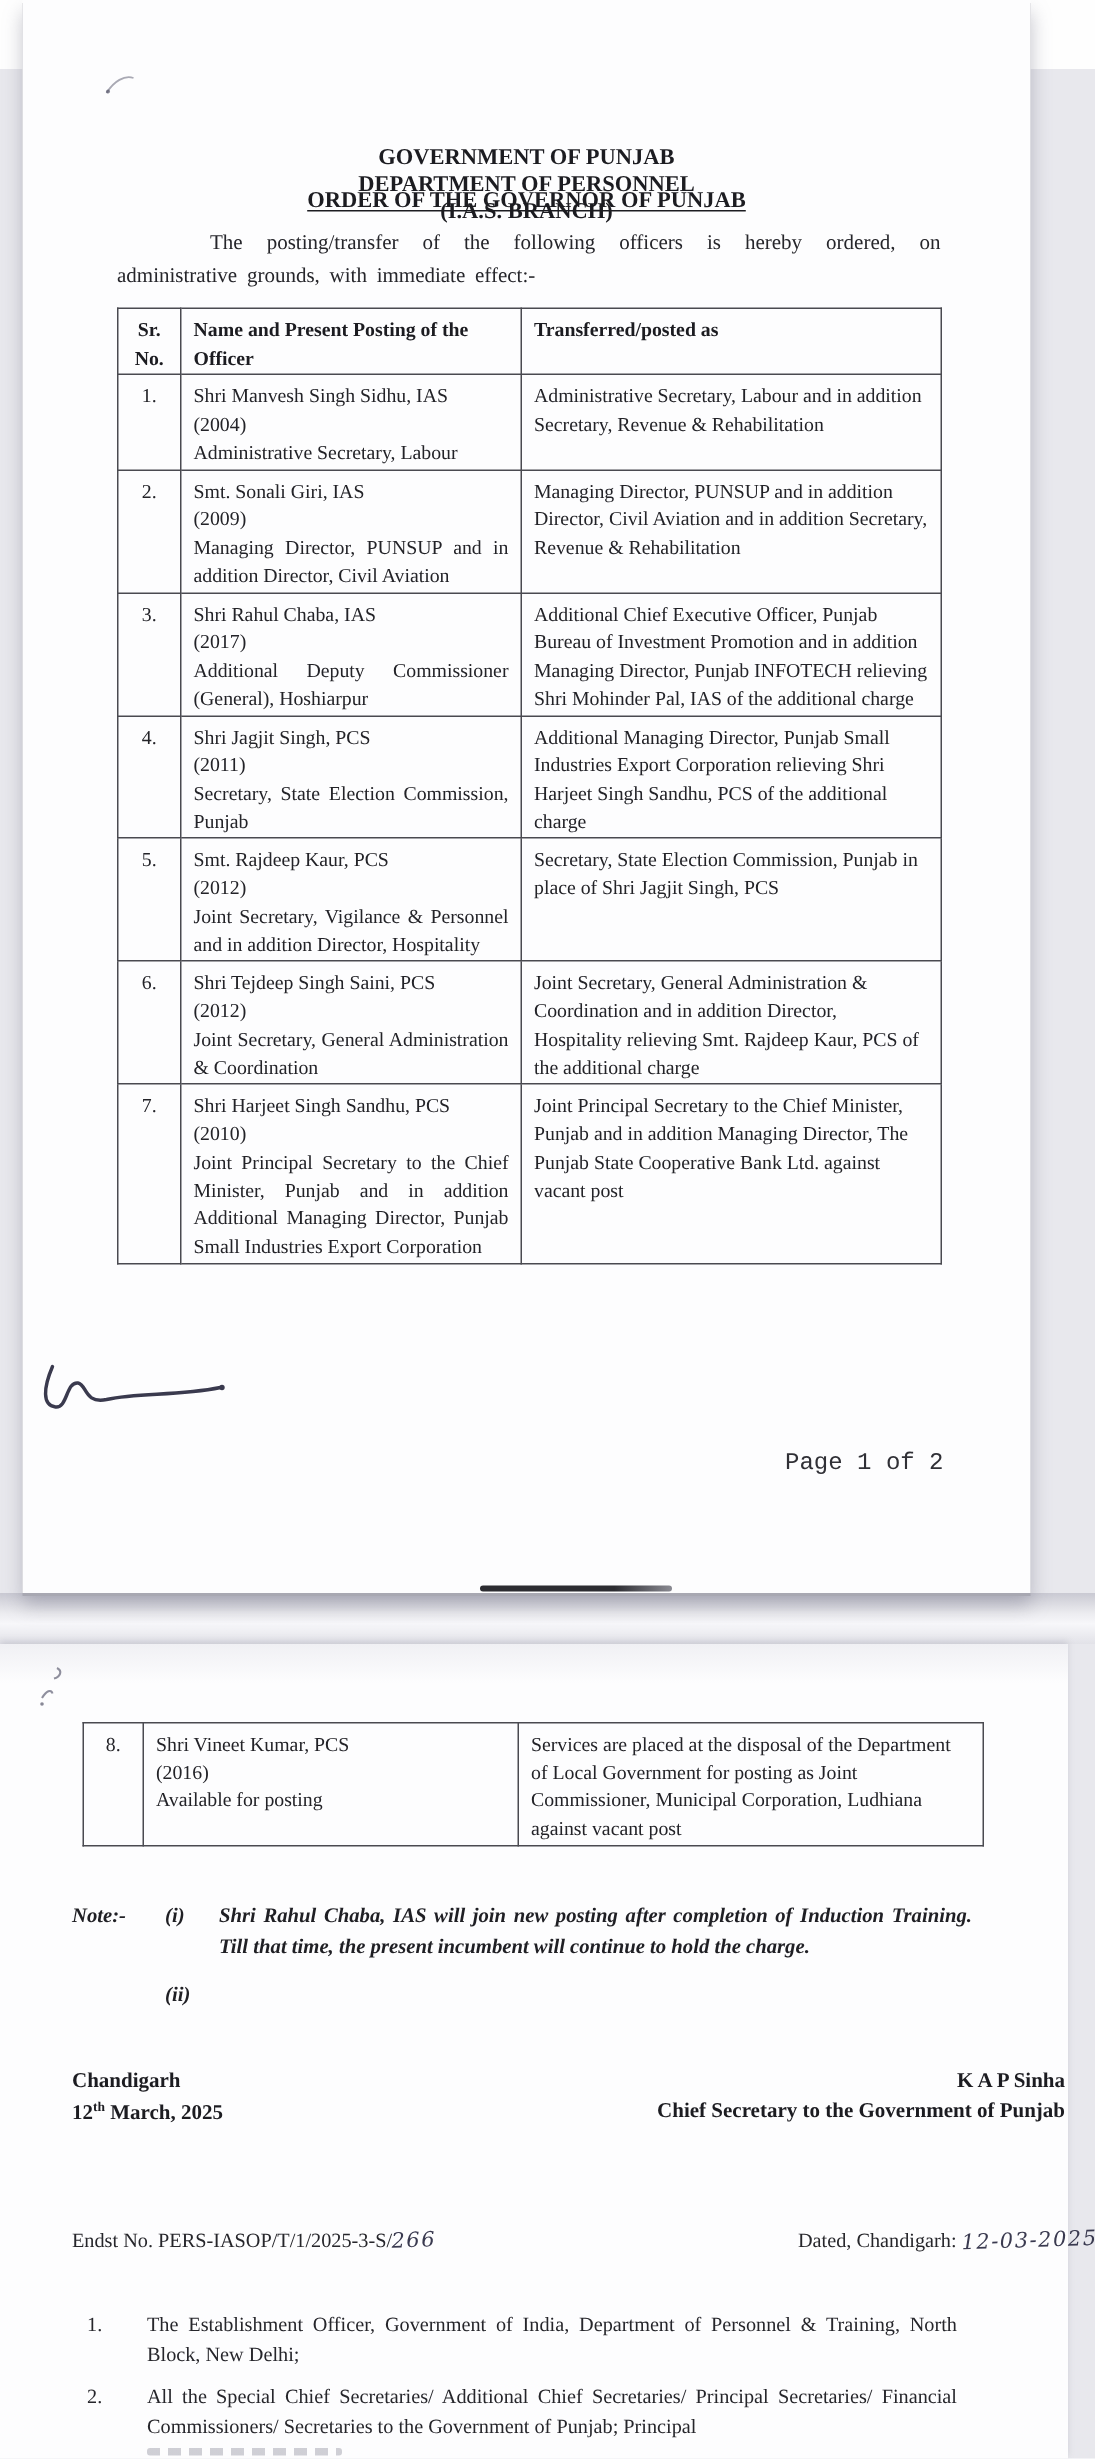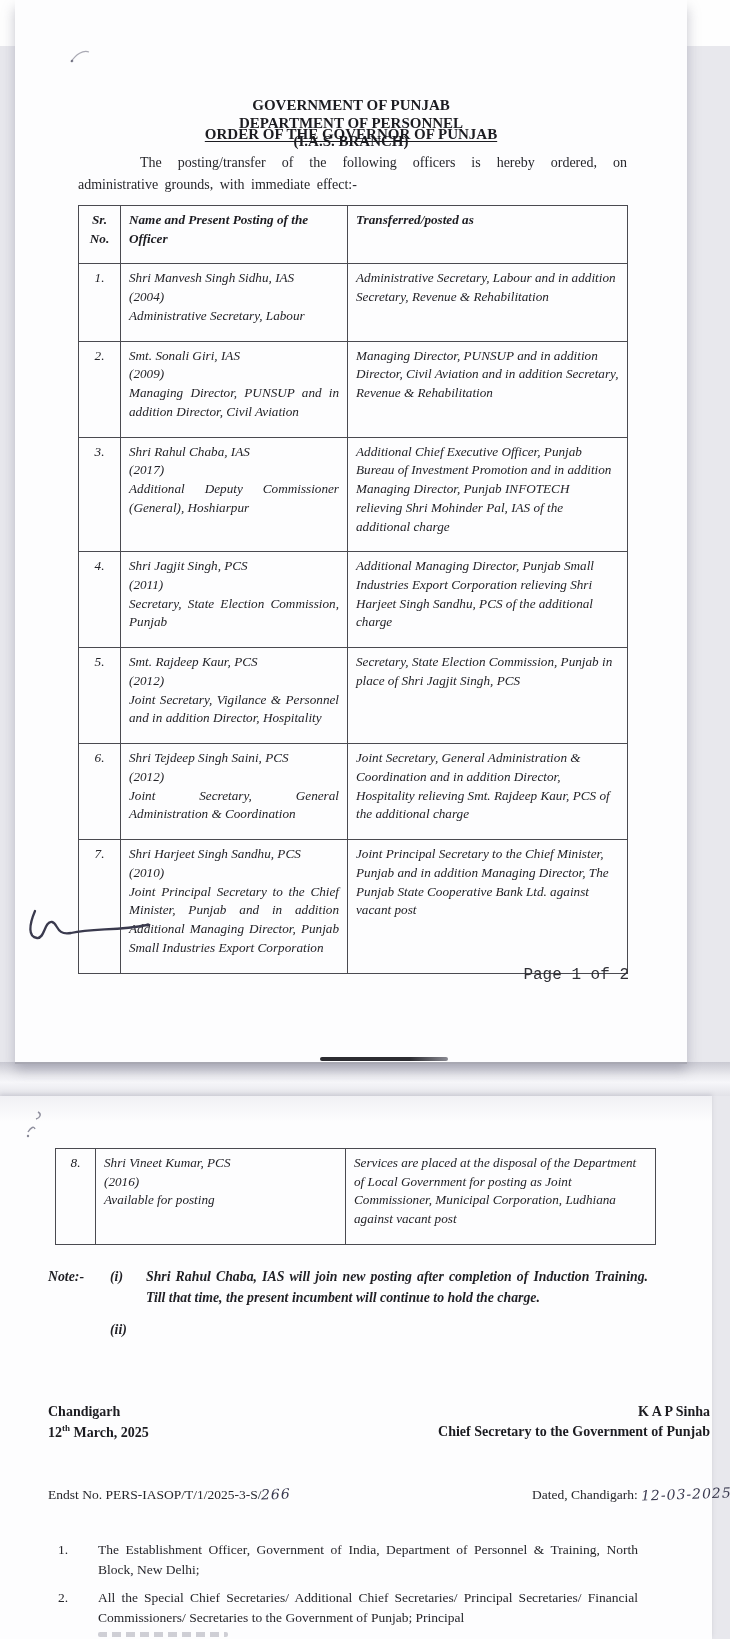--- a/index.html
+++ b/index.html
@@ -32,22 +32,22 @@
   .order-title { position:absolute; left:0; top:126px; width:100%; text-align:center;
     font-weight:bold; font-size:15px; color:#1c1c21; }
   .order-title span { text-decoration:underline; text-underline-offset:2px; }
   .intro { position:absolute; left:63px; top:152px; width:549px;
     font-size:14px; line-height:1.6; text-align:justify; text-indent:62px; word-spacing:3px; }
 
   table.gov-table { border-collapse:collapse; table-layout:fixed; width:549px;
     font-size:13.2px; line-height:1.42; }
   .page1 table.gov-table { position:absolute; left:63px; top:205px; }
   .gov-table td, .gov-table th {
-    border:1.4px solid #4a4a50; vertical-align:top; padding:5px 8px 15px 8px;
-    text-align:left; color:#232328;font-style:italic;
+    border:1.4px solid #4a4a50; vertical-align:top; padding:5px 8px 1px 8px;
+    text-align:left; color:#232328;
   }
   .gov-table th { font-weight:bold; color:#1c1c21; }
   .cell-sr { text-align:center !important; white-space:pre-line; }
   .cell-name { white-space:pre-line; text-align:justify !important; }
   .cell-posting { text-align:right; }
 
   .p2-table-wrap { position:absolute; left:55px; top:52px; }
   .p2-table { width:600px !important; }
 
   .signature-squiggle { position:absolute; left:10px; top:905px; }
@@ -55,21 +55,21 @@
 
   .ink-mark-a { position:absolute; left:52px; top:46px; }
   .ink-mark-b { position:absolute; left:24px; top:12px; }
 
   .note-block { position:absolute; left:48px; top:170px; width:600px;
     font-weight:bold; font-style:italic; font-size:13.8px; line-height:1.55; color:#1f1f24; }
   .note-label { position:absolute; left:0; top:0; }
   .note-item { position:relative; padding-left:98px; margin-bottom:10px; text-align:justify; }
   .note-item .note-num { position:absolute; left:62px; }
 
-  .signoff { position:absolute; left:48px; top:282px; width:662px; display:flex; justify-content:space-between;margin-top:24px; }
+  .signoff { position:absolute; left:48px; top:282px; width:662px; display:flex; justify-content:space-between; }
   .signoff-left { font-weight:bold; font-size:14px; line-height:1.45; color:#1c1c21; }
   .signoff-right { font-weight:bold; font-size:14px; line-height:1.45; color:#1c1c21;
     text-align:right; width:400px; }
   sup { font-size:9px; }
 
   .endst-line { position:absolute; left:48px; top:390px; width:662px; font-size:13.5px; }
   .endst-no { position:absolute; left:0; top:0; }
   .dated { position:absolute; left:484px; top:0; white-space:nowrap; }
   .handwriting { font-family:"DejaVu Serif", serif; font-style:italic; color:#3a3a50;
     letter-spacing:1px; display:inline-block; transform:rotate(-2deg); font-size:14px; }

